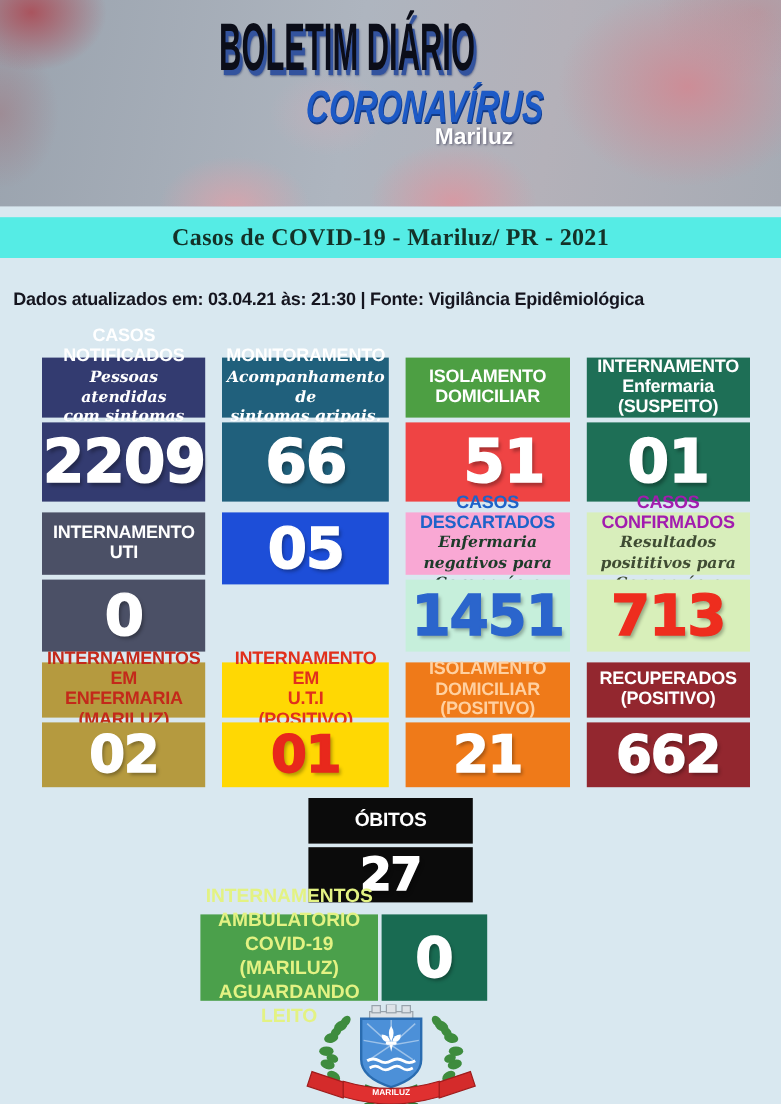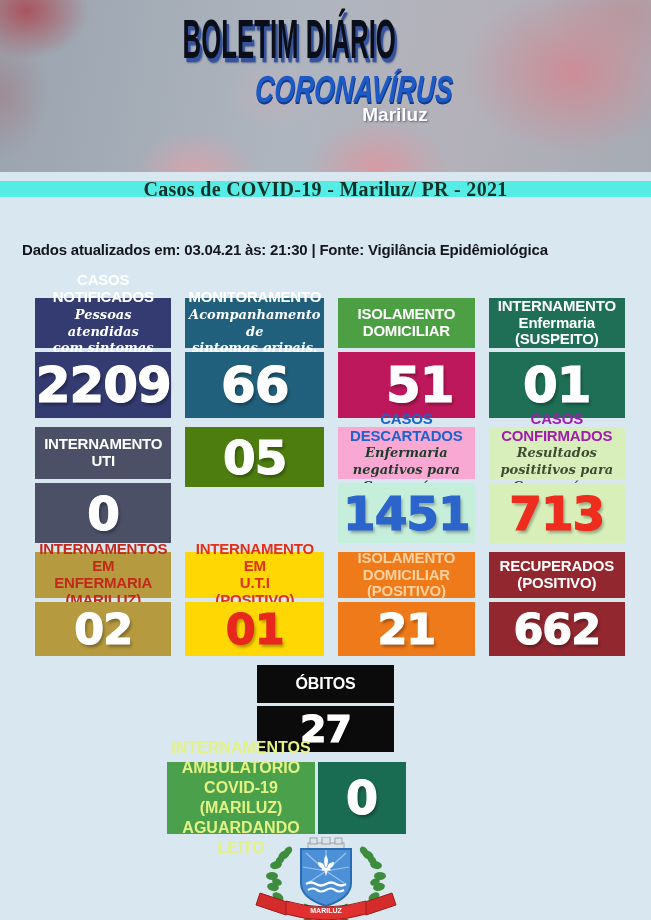--- a/index.html
+++ b/index.html
@@ -37,28 +37,28 @@
     text-shadow:1px 2px 0 #123a86;
   }
   .city {
     position:absolute; top:104px; left:330px; width:130px; text-align:center;
     font-weight:bold; font-size:19px; color:#ffffff;
     text-shadow:1px 1px 2px rgba(40,40,70,.6);
   }
 
   
   .banner {
-    position:absolute; top:181px; left:0; width:651px; height:16px;
+    position:absolute; top:181px; left:0; width:651px; height:34px;
     display:flex; align-items:center; justify-content:center;
     font-family:"Liberation Serif", serif; font-weight:bold; font-size:20px;
     letter-spacing:.3px;
   }
 
   .updated {
-    position:absolute; top:241px; left:22px; width:610px;
+    position:absolute; top:241px; left:11px; width:610px;
     font-weight:bold; font-size:15px; color:#15151f; letter-spacing:-.2px;
   }
 
   
   .stack { position:absolute; top:298px; left:0; width:651px; }
   .grid {
     margin:0 26px 0 35px;
     display:grid; grid-template-columns:repeat(4,1fr);
     column-gap:14px; row-gap:9px;
   }
@@ -141,21 +141,21 @@
       </div>
       <div class="val" style="background: rgb(32, 96, 124); color: rgb(255, 255, 255);">66</div>
     </div>
 
     <div class="cell r1">
       <div class="head" style="background: rgb(77, 159, 67);">
         <div class="ttl" style="color: rgb(255, 255, 255);">ISOLAMENTO
 DOMICILIAR</div>
 
       </div>
-      <div class="val" style="background: #be185d; color: rgb(255, 255, 255); padding-left: 27px;">51</div>
+      <div class="val" style="background: #ef4444; color: rgb(255, 255, 255); padding-left: 27px;">51</div>
     </div>
 
     <div class="cell r1">
       <div class="head" style="background: rgb(30, 111, 86);">
         <div class="ttl" style="color: rgb(255, 255, 255);">INTERNAMENTO
 Enfermaria
 (SUSPEITO)</div>
 
       </div>
       <div class="val" style="background: rgb(30, 111, 86); color: rgb(255, 255, 255);">01</div>
@@ -164,21 +164,21 @@
     <div class="cell r2">
       <div class="head" style="background: rgb(75, 80, 102);">
         <div class="ttl" style="color: rgb(255, 255, 255);">INTERNAMENTO
 UTI</div>
 
       </div>
       <div class="val" style="background: rgb(75, 80, 102); color: rgb(255, 255, 255);">0</div>
     </div>
 
     <div class="cell r2">
-      <div class="val" style="background: #4d7c0f; color: rgb(255, 255, 255);">05</div>
+      <div class="val" style="background: #1d4ed8; color: rgb(255, 255, 255);">05</div>
     </div>
 
     <div class="cell r2">
       <div class="head" style="background: #f9a8d4;">
         <div class="ttl" style="color: rgb(30, 99, 201);">CASOS DESCARTADOS</div>
         <div class="sub" style="color: rgb(29, 59, 42);">Enfermaria negativos para
 Coronavírus</div>
       </div>
       <div class="val" style="background: rgb(198, 239, 219); color: rgb(43, 101, 204);">1451</div>
     </div>

